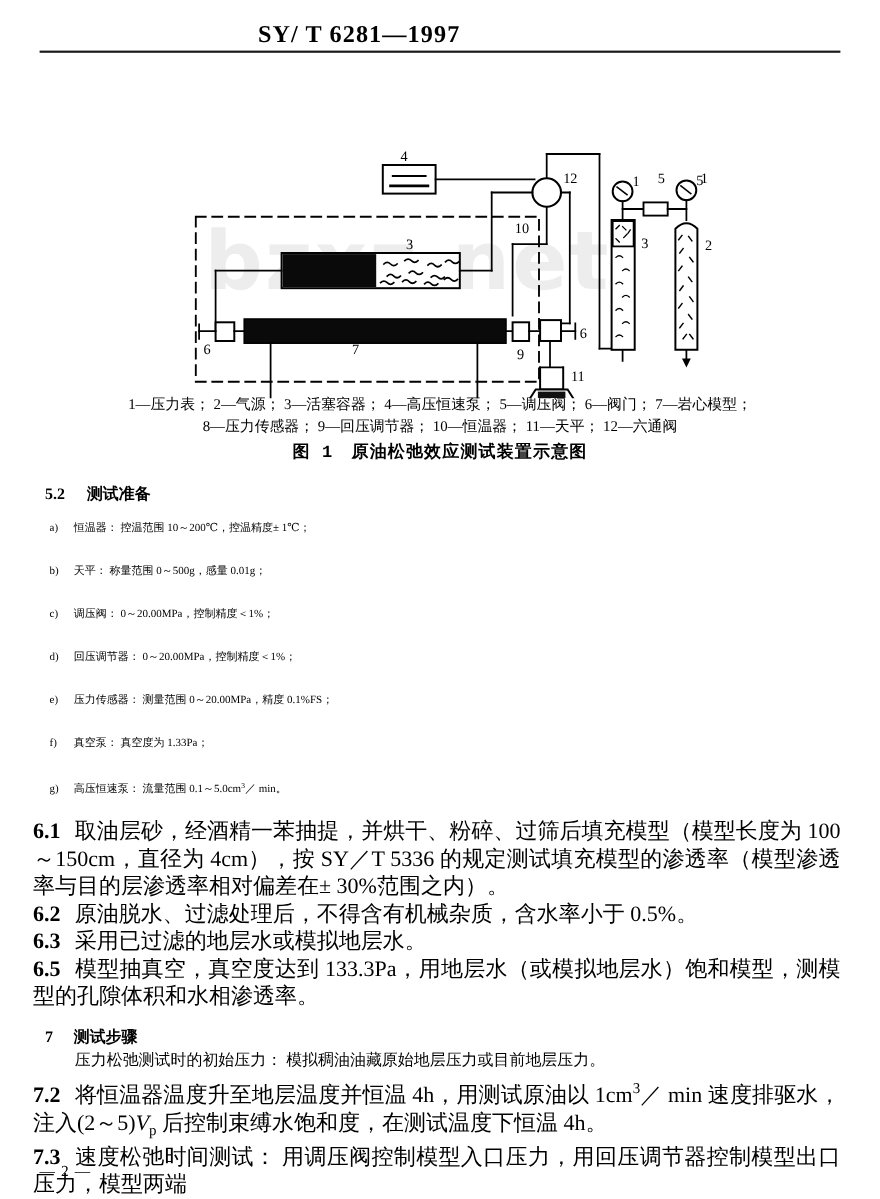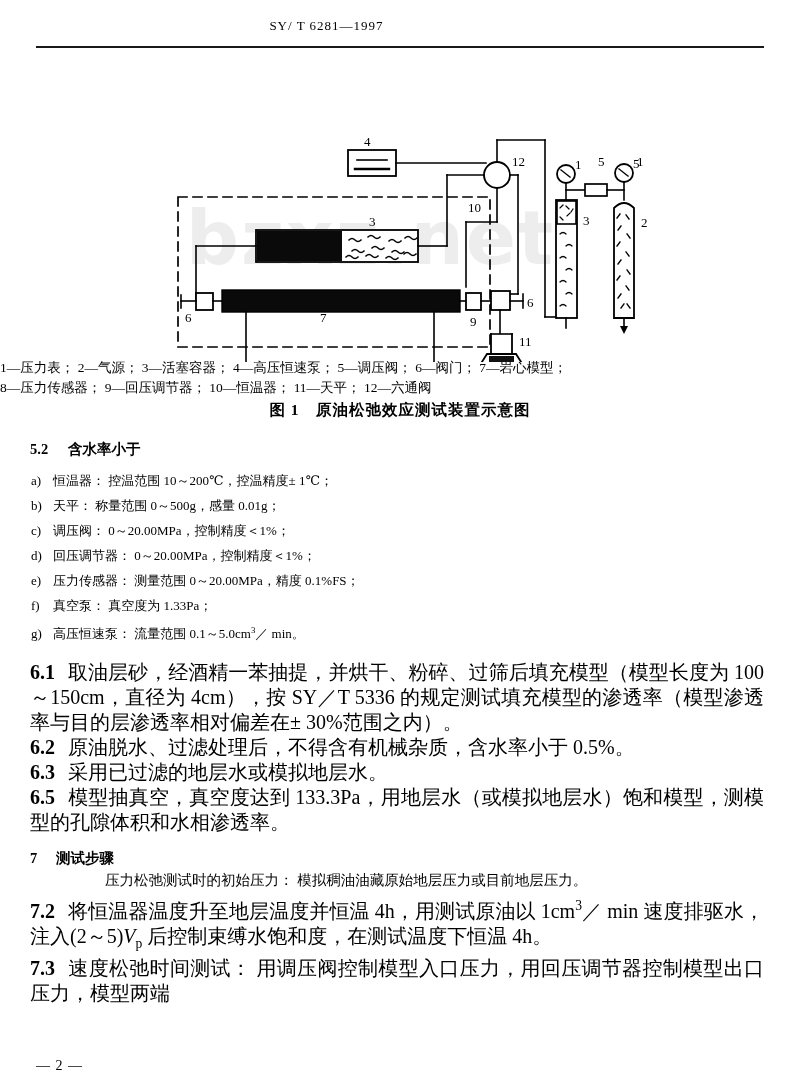--- a/index.html
+++ b/index.html
@@ -22,22 +22,22 @@
     height: 1090px;
   }
 
   
   .header {
     position: absolute;
     left: 0; top: 18px;
     width: 653px;
     text-align: center;
     font-family: "Liberation Serif", serif;
-    font-weight: normal;
-    font-size: 13px;
+    font-weight: bold;
+    font-size: 22px;
     letter-spacing: 1px;
   }
   .header-rule {
     position: absolute;
     left: 36px; top: 46px;
     width: 728px;
     height: 2px;
     background: #1a1a1a;
   }
 
@@ -61,76 +61,77 @@
     user-select: none;
     z-index: 1;
   }
   .fig-svg { position: absolute; left: 0; top: 0; z-index: 2; }
 
   
   .legend {
     position: absolute;
     left: 0; top: 358px;
     width: 800px;
-    text-align: left;
+    text-align: center;
     font-size: 13.5px;
     line-height: 20px;
     font-family: "Liberation Serif", serif;
   }
   .legend div { white-space: nowrap; }
   .fig-title {
     position: absolute;
     left: 0; top: 400px;
     width: 800px;
     text-align: center;
     font-size: 15.5px;
     font-weight: bold;
     letter-spacing: 1px;
+    font-family: Liberation Mono, monospace;
   }
 
   
   .body {
     position: absolute;
     left: 0; top: 440px;
     width: 800px;
   }
   .sec-head {
     font-size: 14.5px;
     font-weight: bold;
     margin: 0;
     padding: 0 0 0 30px;
   }
-  .sec-head .num { display: inline-block; min-width: 38px; }
+  .sec-head .num { display: inline-block; min-width: 38px; margin-left: 11px; }
   .sec-head-major .num { min-width: 26px; }
 
   .item {
-    font-size: 13px;
+    font-size: 10px;
     padding-left: 31px;
-    margin: 0;
+    margin: 14px;
     line-height: 25px;
     white-space: nowrap;
   }
   .item .mk { display: inline-block; min-width: 22px; }
 
   .para {
     font-size: 20px;
     line-height: 25px;
     padding: 0 36px 0 30px;
     margin: 0;
     text-align: justify;
   }
   .para .num {
     display: inline-block;
     min-width: 38px;
     font-weight: bold;
   }
   .para-ind {
     font-size: 14.5px;
     line-height: 25px;
-    padding-left: 105px;
+    padding-left: 68px;
     margin: 0;
     white-space: nowrap;
   }
   .sp-b { margin-top: 14px; }
   .sp-s { margin-top: 9px; }
   sup { font-size: 0.68em; vertical-align: super; }
   sub { font-size: 0.68em; vertical-align: sub; }
   .it { font-style: italic; }
 
   .pagenum {
@@ -289,21 +290,21 @@
 
   <div class="legend">
     <div>1—压力表； 2—气源； 3—活塞容器； 4—高压恒速泵； 5—调压阀； 6—阀门； 7—岩心模型；</div>
     <div>8—压力传感器； 9—回压调节器； 10—恒温器； 11—天平； 12—六通阀</div>
   </div>
   <div class="fig-title">图 1　原油松弛效应测试装置示意图</div>
 
   <div class="body">
 
     <p class="sec-head">
-      <span class="num">5.2</span><span>含水率小于</span>
+      <span class="num">5.2</span><span>测试准备</span>
     </p>
 
     <p class="item sp-s">
       <span class="mk">a)</span><span>恒温器： 控温范围 10～200℃，控温精度± 1℃；</span>
     </p>
     <p class="item">
       <span class="mk">b)</span><span>天平： 称量范围 0～500g，感量 0.01g；</span>
     </p>
     <p class="item">
       <span class="mk">c)</span><span>调压阀： 0～20.00MPa，控制精度＜1%；</span>

